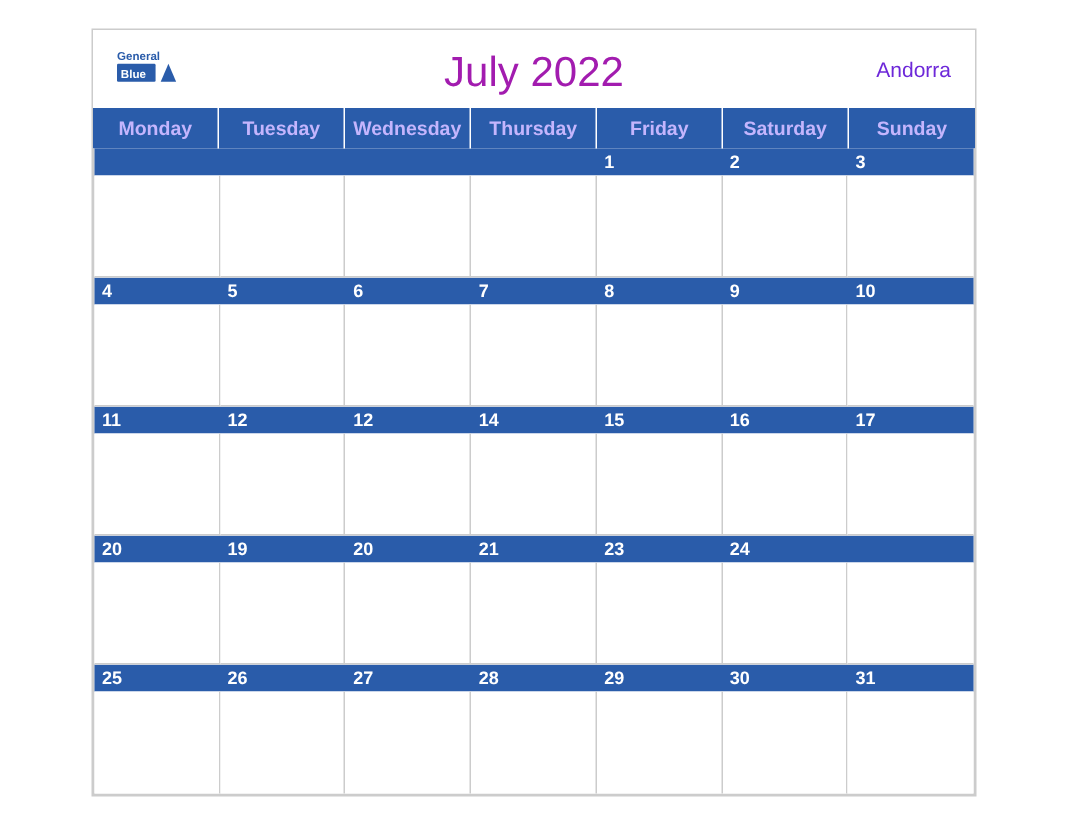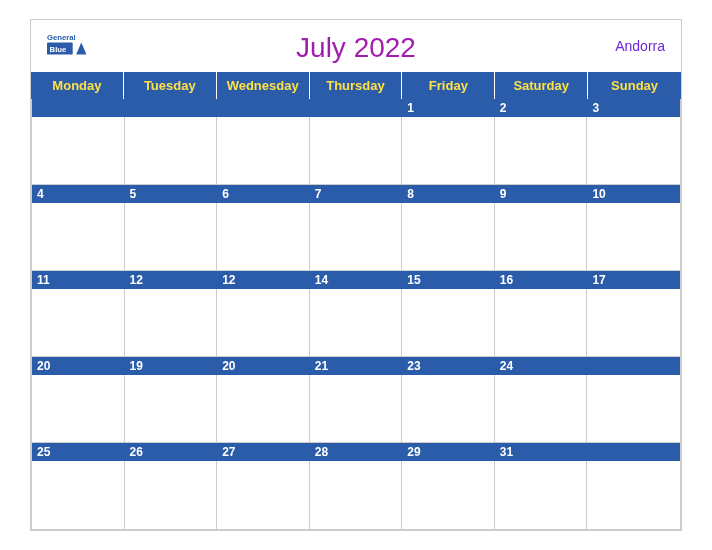--- a/index.html
+++ b/index.html
@@ -6,21 +6,21 @@
     body {
       font-family: Arial, sans-serif;
       background: #fff;
       width: 712px;
       height: 550px;
       display: flex;
       align-items: center;
       justify-content: center;
     }
     .calendar-wrapper {
-      width: 652px;
+      width: 590px;
       background: #fff;
       border: 1px solid #ccc;
     }
     .calendar-header {
       display: flex;
       align-items: center;
       justify-content: center;
       padding: 12px 16px 8px;
       position: relative;
     }
@@ -48,21 +48,21 @@
       top: 18px;
       font-size: 14px;
       color: #6d28d9;
     }
     .day-headers {
       display: grid;
       grid-template-columns: repeat(7, 1fr);
       background: #2a5caa;
     }
     .day-header {
-      color: #fde047;
+      color: #c4b5fd;
       text-align: center;
       padding: 6px 0;
       font-size: 13px;
       font-weight: bold;
       border-right: 1px solid #fff;
     }
     .day-header:last-child {
       border-right: none;
     }
     
@@ -201,20 +201,21 @@
         <div class="week-cell"></div>
         <div class="week-cell"></div>
         <div class="week-cell"></div>
       </div>
       <div class="week-band-header">
         <div class="num-label">25</div>
         <div class="num-label">26</div>
         <div class="num-label">27</div>
         <div class="num-label">28</div>
         <div class="num-label">29</div>
+        <div class="num-label">30</div>
         <div class="num-label">31</div>
       </div>
       <div class="week-cells last-row">
         <div class="week-cell"></div>
         <div class="week-cell"></div>
         <div class="week-cell"></div>
         <div class="week-cell"></div>
         <div class="week-cell"></div>
         <div class="week-cell"></div>
         <div class="week-cell"></div>

